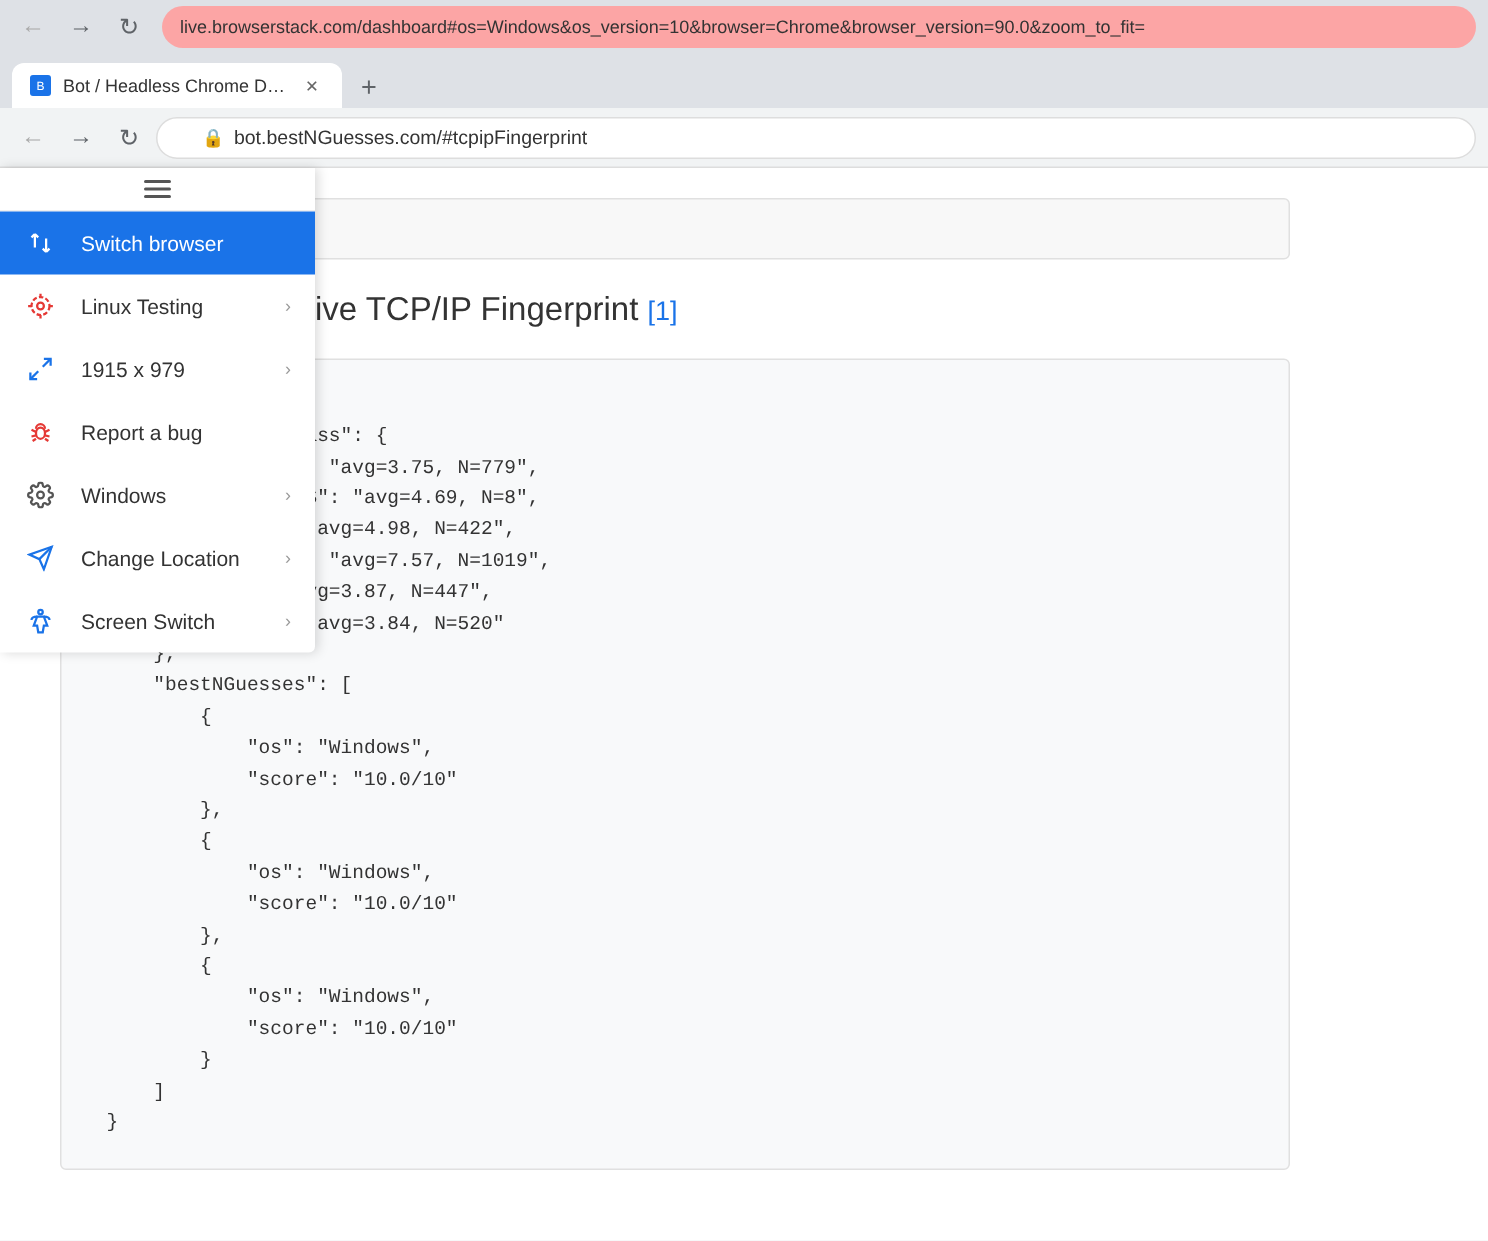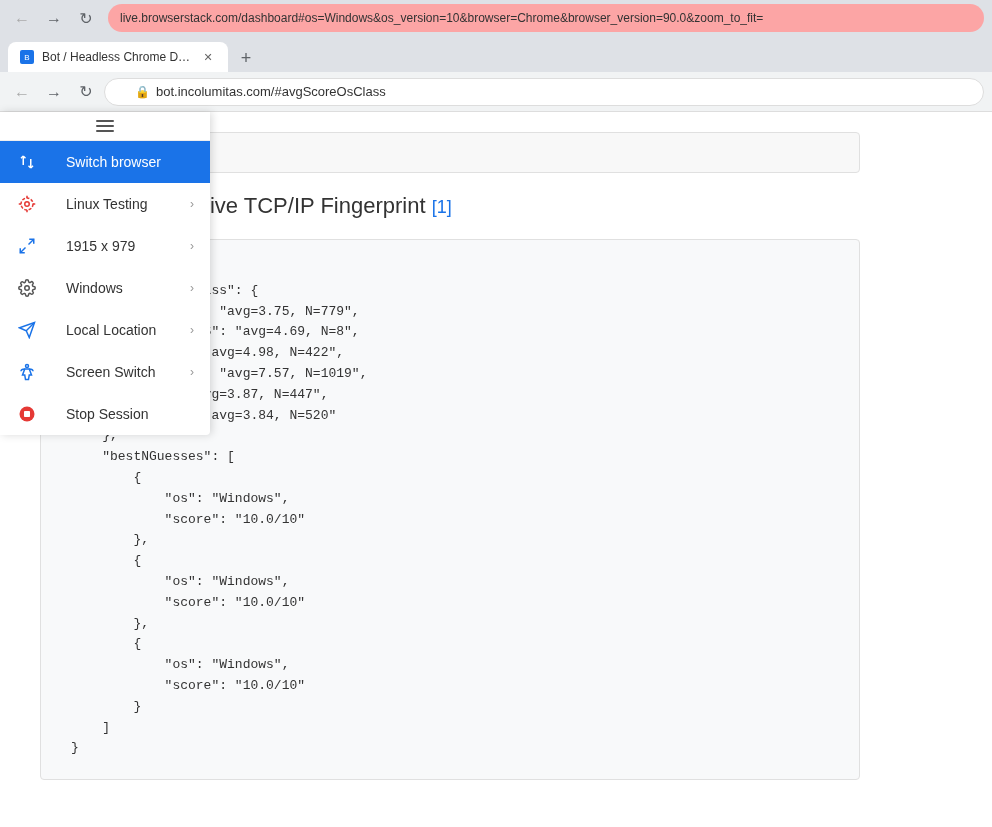--- a/index.html
+++ b/index.html
@@ -192,21 +192,21 @@
       height: 2px;
       background: #555;
       border-radius: 1px;
     }
 
     .sidebar-item {
       display: flex;
       align-items: center;
       padding: 10px 16px;
       cursor: pointer;
-      gap: 28px;
+      gap: 16px;
       font-size: 14px;
       color: #333;
       position: relative;
     }
 
     .sidebar-item.active {
       background: #1a73e8;
       color: #fff;
     }
 
@@ -310,21 +310,21 @@
     </div>
     <button class="new-tab-btn">+</button>
   </div>
 
   <div class="second-nav">
     <button class="nav-btn disabled">←</button>
     <button class="nav-btn">→</button>
     <button class="nav-btn">↻</button>
     <div class="second-address-bar">
       <span class="lock-icon">🔒</span>
-      <span>bot.incolumitas.com/#avgScoreOsClass</span>
+      <span>bot.bestNGuesses.com/#tcpipFingerprint</span>
     </div>
   </div>
 </div>
 
 <div class="content-area">
 
   <div class="sidebar-panel">
     <div class="sidebar-handle">
       <div class="hamburger-icon">
         <div class="hamburger-line"></div>
@@ -369,65 +369,71 @@
           <polyline points="15,3 21,3 21,9"></polyline>
           <polyline points="9,21 3,21 3,15"></polyline>
           <line x1="21" y1="3" x2="14" y2="10"></line>
           <line x1="3" y1="21" x2="10" y2="14"></line>
         </svg>
       </div>
       <span class="item-label">1915 x 979</span>
       <span class="item-arrow">›</span>
     </div>
 
+    <div class="sidebar-item">
+      <div class="item-icon">
+        <svg width="18" height="18" viewBox="0 0 24 24" fill="none" stroke="#e53935" stroke-width="2">
+          <ellipse cx="12" cy="13" rx="4" ry="5"></ellipse>
+          <path d="M8 9c0-2.2 1.8-4 4-4s4 1.8 4 4"></path>
+          <line x1="4" y1="10" x2="8" y2="12"></line>
+          <line x1="16" y1="12" x2="20" y2="10"></line>
+          <line x1="4" y1="16" x2="8" y2="15"></line>
+          <line x1="16" y1="15" x2="20" y2="16"></line>
+          <line x1="8" y1="18" x2="5" y2="20"></line>
+          <line x1="16" y1="18" x2="19" y2="20"></line>
+        </svg>
+      </div>
+      <span class="item-label">Report a bug</span>
+    </div>
 
     <div class="sidebar-item">
       <div class="item-icon">
         <svg width="18" height="18" viewBox="0 0 24 24" fill="none" stroke="#555" stroke-width="2">
           <circle cx="12" cy="12" r="3"></circle>
           <path d="M19.4 15a1.65 1.65 0 0 0 .33 1.82l.06.06a2 2 0 0 1-2.83 2.83l-.06-.06a1.65 1.65 0 0 0-1.82-.33 1.65 1.65 0 0 0-1 1.51V21a2 2 0 0 1-4 0v-.09A1.65 1.65 0 0 0 9 19.4a1.65 1.65 0 0 0-1.82.33l-.06.06a2 2 0 0 1-2.83-2.83l.06-.06A1.65 1.65 0 0 0 4.68 15a1.65 1.65 0 0 0-1.51-1H3a2 2 0 0 1 0-4h.09A1.65 1.65 0 0 0 4.6 9a1.65 1.65 0 0 0-.33-1.82l-.06-.06a2 2 0 0 1 2.83-2.83l.06.06A1.65 1.65 0 0 0 9 4.68a1.65 1.65 0 0 0 1-1.51V3a2 2 0 0 1 4 0v.09a1.65 1.65 0 0 0 1 1.51 1.65 1.65 0 0 0 1.82-.33l.06-.06a2 2 0 0 1 2.83 2.83l-.06.06A1.65 1.65 0 0 0 19.4 9a1.65 1.65 0 0 0 1.51 1H21a2 2 0 0 1 0 4h-.09a1.65 1.65 0 0 0-1.51 1z"></path>
         </svg>
       </div>
       <span class="item-label">Windows</span>
       <span class="item-arrow">›</span>
     </div>
 
     <div class="sidebar-item">
       <div class="item-icon">
         <svg width="18" height="18" viewBox="0 0 24 24" fill="none" stroke="#1a73e8" stroke-width="2">
           <line x1="22" y1="2" x2="11" y2="13"></line>
           <polygon points="22 2 15 22 11 13 2 9 22 2"></polygon>
         </svg>
       </div>
-      <span class="item-label">Local Location</span>
+      <span class="item-label">Change Location</span>
       <span class="item-arrow">›</span>
     </div>
 
     <div class="sidebar-item">
       <div class="item-icon">
         <svg width="18" height="18" viewBox="0 0 24 24" fill="none" stroke="#1a73e8" stroke-width="2">
           <circle cx="12" cy="4" r="2"></circle>
           <path d="M15 8H9l-3 8h3l1 6h4l1-6h3z"></path>
           <path d="M9 8c-3 0-5 1-5 3"></path>
           <path d="M15 8c3 0 5 1 5 3"></path>
         </svg>
       </div>
       <span class="item-label">Screen Switch</span>
       <span class="item-arrow">›</span>
     </div>
 
-    <div class="sidebar-item stop">
-      <div class="item-icon">
-        <svg width="18" height="18" viewBox="0 0 24 24">
-          <circle cx="12" cy="12" r="10" fill="#e53935"></circle>
-          <rect x="8" y="8" width="8" height="8" fill="white" rx="1"></rect>
-        </svg>
-      </div>
-      <span class="item-label">Stop Session</span>
-    </div>
   </div>
 
   <div class="web-content">
     <div class="page-content">
       <div class="code-block-top">}</div>
 
       <h1 class="page-heading">
         <a href="#">zardaxt.py</a><span> - Passive TCP/IP Fingerprint </span><span class="ref" style="color:#1a73e8;">[1]</span>
       </h1>
 

